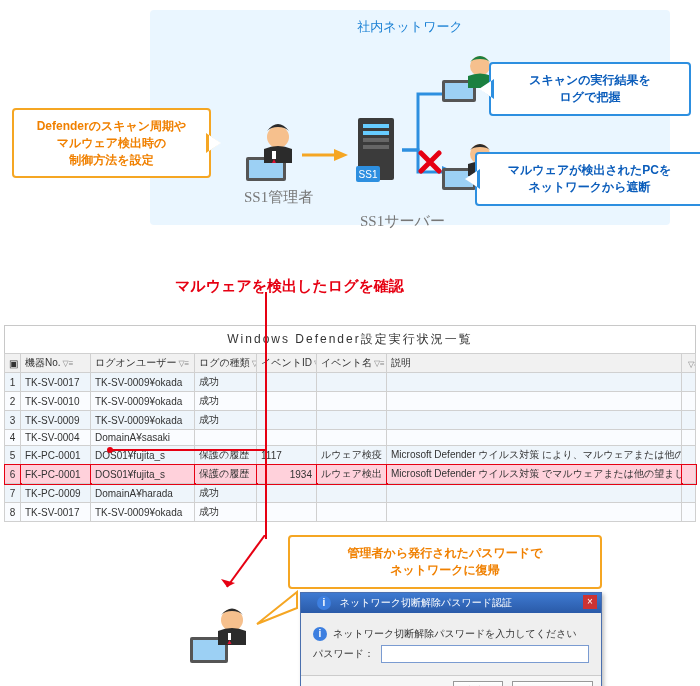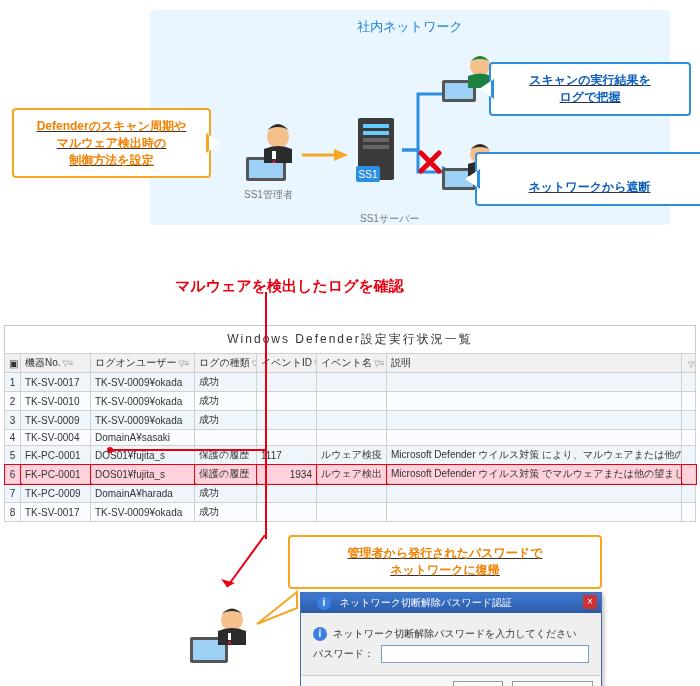--- a/index.html
+++ b/index.html
@@ -1,33 +1,33 @@
 <!DOCTYPE html>
 <html><head>
 <meta charset="utf-8">
 <style>
   html,body{margin:0;padding:0;font-family:"Meiryo","Hiragino Sans",sans-serif;font-size:11px;color:#333;background:#fff;}
   .canvas{position:relative;width:700px;height:686px;}
 
   
   .net-box{position:absolute;left:150px;top:10px;width:520px;height:215px;background:#eaf6ff;border-radius:4px;}
   .net-title{position:absolute;top:8px;left:0;right:0;text-align:center;color:#1a80d4;font-size:13px;font-family:Liberation Mono, monospace;}
-  .callout{position:absolute;z-index:5;background:#fff;border:2px solid #f5a623;border-radius:4px;padding:8px 10px;text-align:center;font-size:12px;font-weight:bold;color:#333;line-height:1.4;text-decoration:underline;}
+  .callout{position:absolute;z-index:5;background:#fff;border:2px solid #f5a623;border-radius:4px;padding:8px 10px;text-align:center;font-size:12px;font-weight:bold;color:#333;line-height:1.4;}
   .callout.orange span.color{color:#f08000;}
   .callout.blue{border-color:#2d8fe0;}
   .callout.blue span.color{color:#0b5dbb;}
   .callout .tail{position:absolute;width:0;height:0;}
   .tail-right{right:-12px;top:50%;margin-top:-8px;border-top:8px solid transparent;border-bottom:8px solid transparent;border-left:12px solid #fff;}
   .tail-right::after{content:"";position:absolute;right:1px;top:-10px;border-top:10px solid transparent;border-bottom:10px solid transparent;border-left:14px solid #f5a623;z-index:-1;}
   .tail-left{left:-12px;top:50%;margin-top:-8px;border-top:8px solid transparent;border-bottom:8px solid transparent;border-right:12px solid #fff;}
   .tail-left.blue::after{content:"";position:absolute;left:1px;top:-10px;border-top:10px solid transparent;border-bottom:10px solid transparent;border-right:14px solid #2d8fe0;z-index:-1;}
 
   .clip-icon{position:absolute;}
   
-  .admin-label,.server-label{position:absolute;font-size:10px;color:#777;}
+  .admin-label,.server-label{position:absolute;font-size:15px;color:#777;font-family:Liberation Serif, serif;}
 
   
   .red-caption{position:absolute;color:#e60012;font-weight:bold;font-size:15px;}
   .red-line{position:absolute;background:#e60012;z-index:2;}
   .red-dot{position:absolute;width:6px;height:6px;background:#e60012;border-radius:50%;z-index:3;}
 
   
   .tbl-wrap{position:absolute;left:4px;top:325px;width:692px;}
   .tbl-title{background:#fff;border:1px solid #c8c8c8;border-bottom:0;padding:5px;text-align:center;font-size:12px;letter-spacing:2px;}
   table{border-collapse:collapse;width:100%;table-layout:fixed;}
@@ -69,21 +69,21 @@
   <div class="tail tail-right"></div>
 </div>
 
 <div class="callout blue" style="left:489px;top:62px;width:178px;">
   <span class="color">スキャンの実行結果を</span><br>
   <span class="color">ログで把握</span>
   <div class="tail tail-left blue"></div>
 </div>
 
 <div class="callout blue" style="left:475px;top:152px;width:205px;">
-  <br>
+  <span class="color">マルウェアが検出されたPCを</span><br>
   <span class="color">ネットワークから遮断</span>
   <div class="tail tail-left blue"></div>
 </div>
 
 <div class="clip-icon" style="left:240px;top:115px;">
   <svg width="60" height="70" viewBox="0 0 60 70">
     <rect x="6" y="42" width="40" height="24" rx="2" fill="#555"></rect>
     <rect x="9" y="45" width="34" height="18" fill="#9cd0f4"></rect>
     <circle cx="38" cy="22" r="11" fill="#f6c08d"></circle>
     <path d="M27 16 q11 -14 22 0 q-4 -4 -11 -4 q-7 0 -11 4" fill="#2b2b2b"></path>

